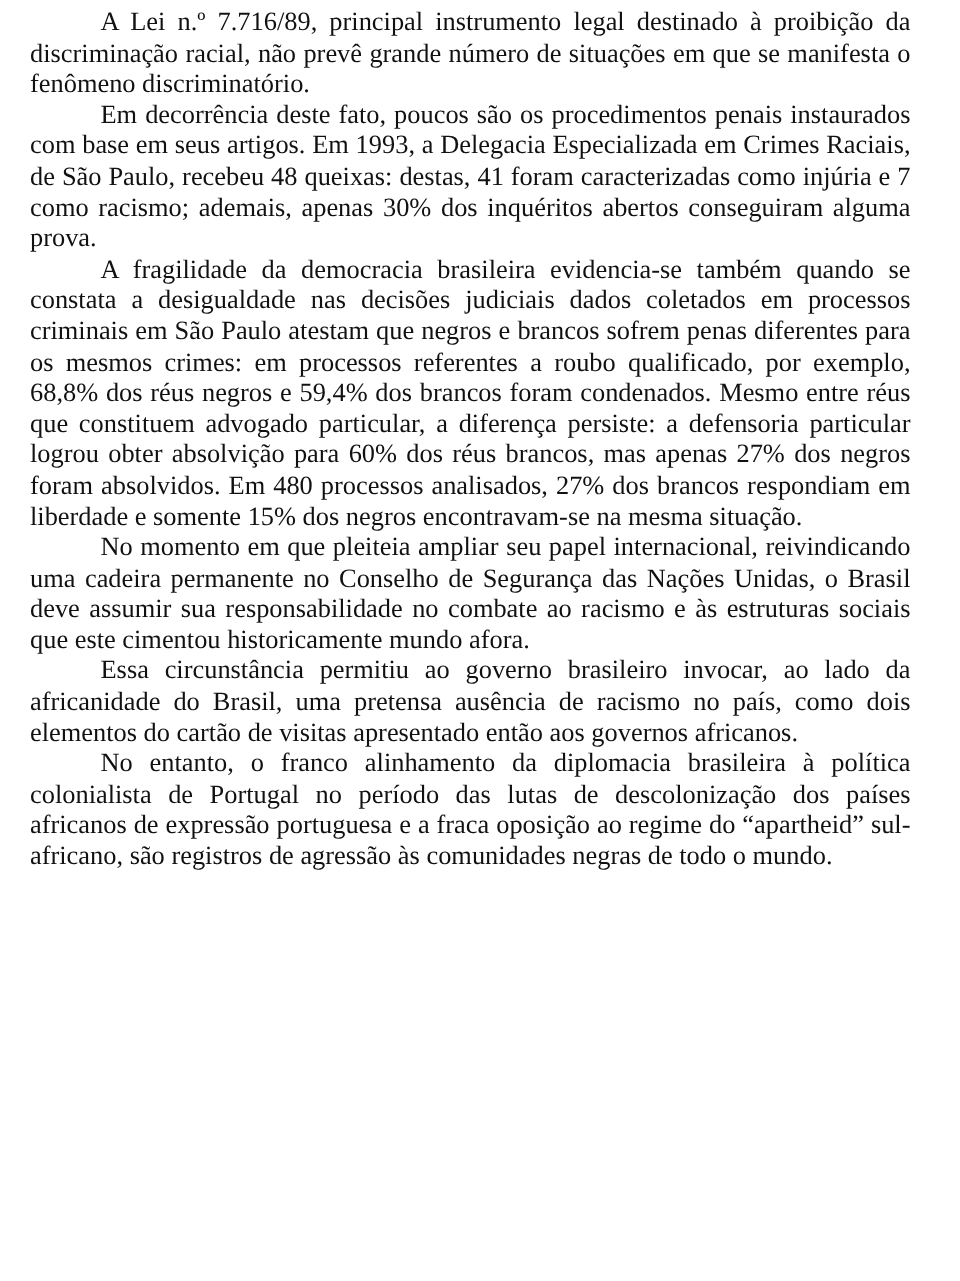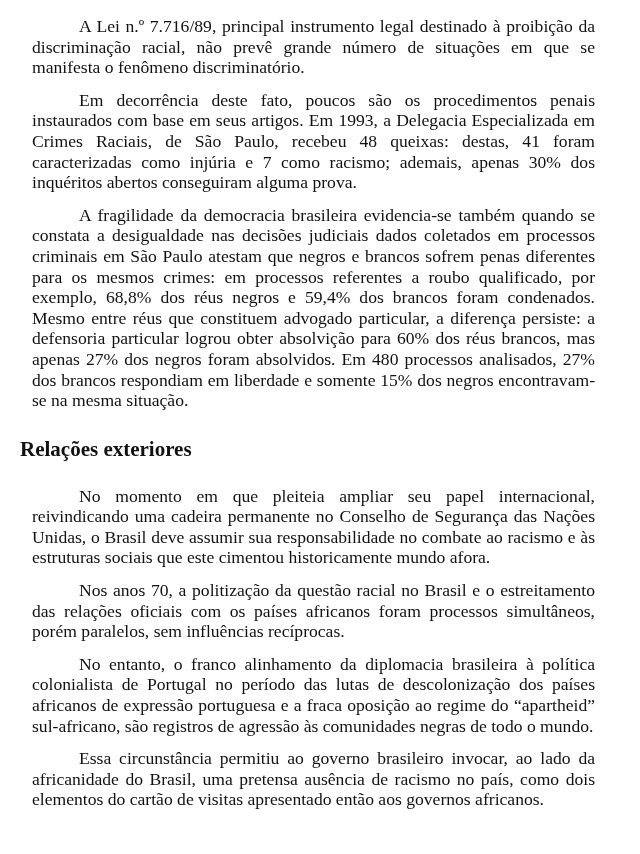--- a/index.html
+++ b/index.html
@@ -7,40 +7,38 @@
     width: 640px; height: 854px; overflow: hidden;
     font-family: "Liberation Serif", "DejaVu Serif", serif;
     color: #111111;
   }
   .page {
     position: relative;
     padding: 4px 33px 0 20px;
     width: 587px;
   }
   .para {
-    margin: 12px;
+    margin: 0;
     font-size: 17.6px;
     line-height: 20.6px;
     text-align: justify;
     text-indent: 47px;
   }
   .section-heading {
     margin: 26px 0 25px 0;
     font-size: 21px;
     font-weight: bold;
     line-height: 24px;
   }
 </style>
 </head>
 <body>
 
 <div class="page">
   <p class="para">A Lei n.º 7.716/89, principal instrumento legal destinado à proibição da discriminação racial, não prevê grande número de situações em que se manifesta o fenômeno discriminatório.</p>
   <p class="para">Em decorrência deste fato, poucos são os procedimentos penais instaurados com base em seus artigos. Em 1993, a Delegacia Especializada em Crimes Raciais, de São Paulo, recebeu 48 queixas: destas, 41 foram caracterizadas como injúria e 7 como racismo; ademais, apenas 30% dos inquéritos abertos conseguiram alguma prova.</p>
   <p class="para">A fragilidade da democracia brasileira evidencia-se também quando se constata a desigualdade nas decisões judiciais dados coletados em processos criminais em São Paulo atestam que negros e brancos sofrem penas diferentes para os mesmos crimes: em processos referentes a roubo qualificado, por exemplo, 68,8% dos réus negros e 59,4% dos brancos foram condenados. Mesmo entre réus que constituem advogado particular, a diferença  persiste: a defensoria particular logrou obter absolvição para 60% dos réus brancos, mas apenas 27% dos negros foram absolvidos. Em 480 processos analisados, 27% dos brancos respondiam em liberdade e somente 15% dos negros encontravam-se na mesma situação.</p>
 
-  <h2 class="section-heading">Relações exteriores</h2>
 
   <p class="para">No momento em que pleiteia ampliar seu papel internacional, reivindicando uma cadeira permanente no Conselho de Segurança das Nações Unidas, o Brasil deve assumir sua responsabilidade no combate ao racismo e às estruturas sociais que este cimentou historicamente mundo afora.</p>
-  <p class="para">Nos anos 70, a politização da questão racial no Brasil e o estreitamento das relações oficiais com os países africanos foram processos simultâneos, porém paralelos, sem influências recíprocas.</p>
+  <p class="para">Essa circunstância permitiu ao governo brasileiro invocar, ao lado da africanidade do Brasil, uma pretensa ausência de racismo no país, como dois elementos do cartão de visitas apresentado então aos governos africanos.</p>
   <p class="para">No entanto, o franco alinhamento da diplomacia brasileira à política colonialista de Portugal no período das lutas de descolonização dos países africanos de expressão portuguesa e a fraca oposição ao regime do “apartheid” sul-africano, são registros de agressão às comunidades negras de todo o mundo.</p>
-  <p class="para">Essa circunstância permitiu ao governo brasileiro invocar, ao lado da africanidade do Brasil, uma pretensa ausência de racismo no país, como dois elementos do cartão de visitas apresentado então aos governos africanos.</p>
 </div>
 
 </body></html>

